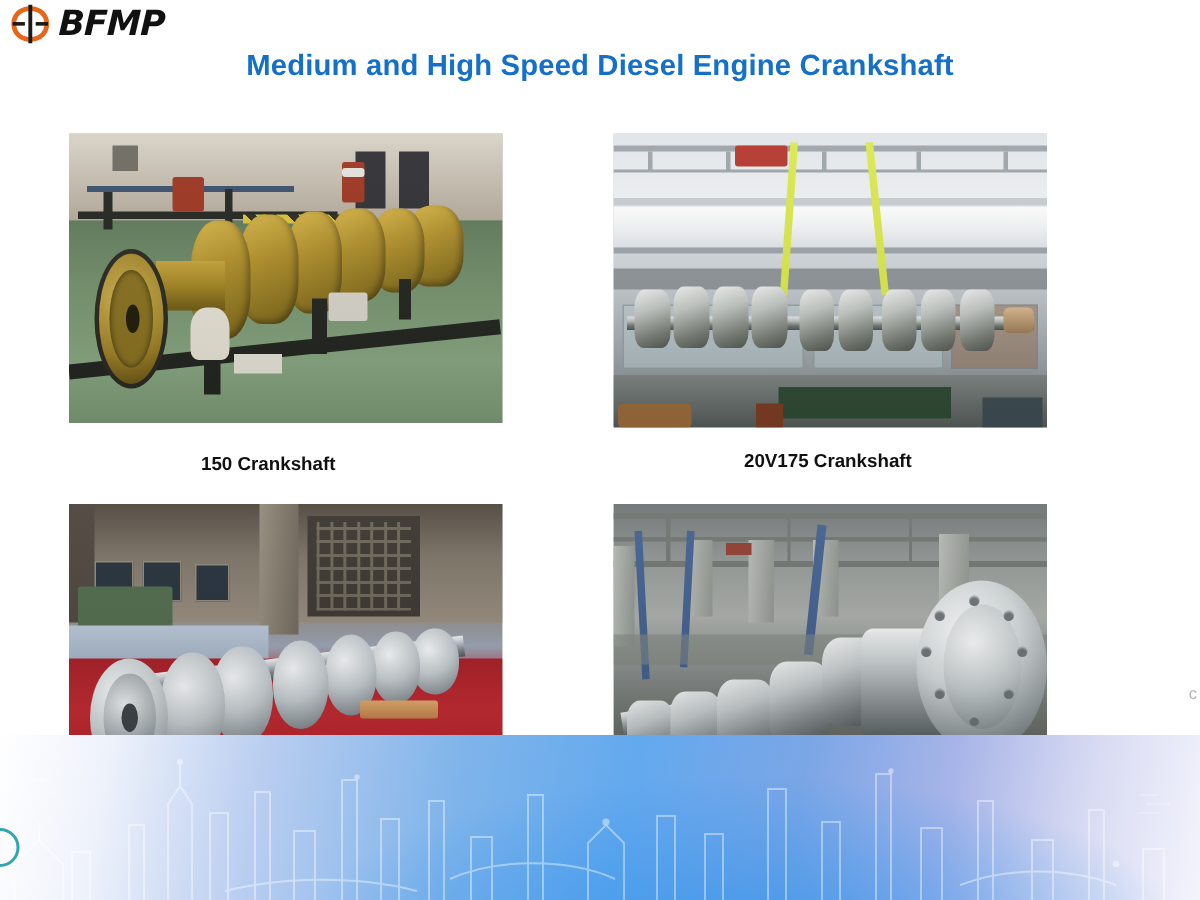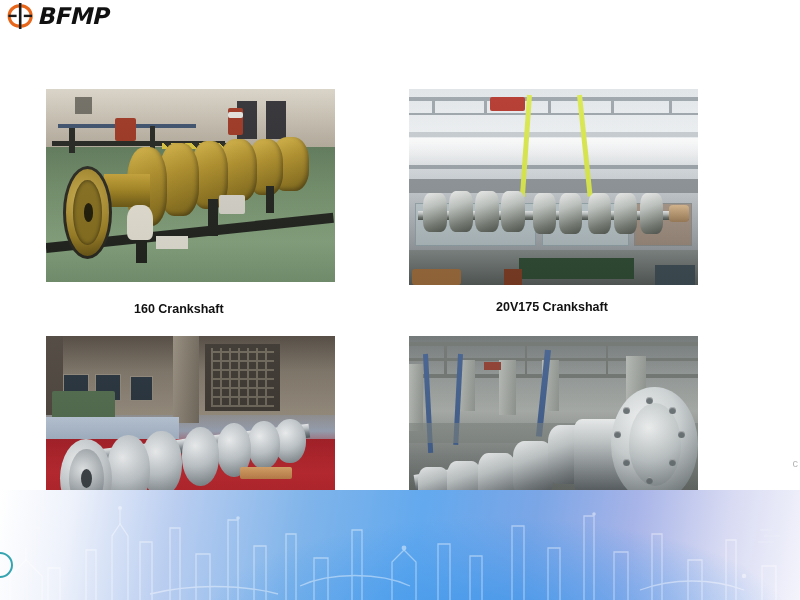--- a/index.html
+++ b/index.html
@@ -194,20 +194,21 @@
     <svg class="logo-mark" viewBox="0 0 28 26">
       <path d="M13.2 1.2 C6.4 1.6 1.6 6.4 1.6 13 C1.6 19.6 6.4 24.4 13.2 24.8 L13.2 21.6 C8.2 21.2 4.8 17.8 4.8 13 C4.8 8.2 8.2 4.8 13.2 4.4 Z" fill="#E8661A"></path>
       <path d="M15.2 1.2 C22 1.6 26.8 6.4 26.8 13 C26.8 19.6 22 24.4 15.2 24.8 L15.2 21.6 C20.2 21.2 23.6 17.8 23.6 13 C23.6 8.2 20.2 4.8 15.2 4.4 Z" fill="#E8661A"></path>
       <rect x="12.9" y="0" width="2.6" height="26" fill="#1A1A1A"></rect>
       <rect x="2.4" y="11.7" width="8.2" height="2.4" fill="#1A1A1A"></rect>
       <rect x="17.8" y="11.7" width="8.2" height="2.4" fill="#1A1A1A"></rect>
     </svg>
     <span class="logo-text">BFMP</span>
   </div>
 
+  <div class="slide-title">Medium and High Speed Diesel Engine Crankshaft</div>
 
   <div class="photo ph-1">
     <div class="photo-inner">
       <div class="p1-bg"></div>
       <div class="p1-wall"></div>
       <div class="p1-win" style="left:66%;top:6%;width:7%;height:20%;"></div>
       <div class="p1-win" style="left:76%;top:6%;width:7%;height:20%;"></div>
       <div class="p1-win" style="left:10%;top:4%;width:6%;height:9%;background:#6d6a60;"></div>
       <div class="p1-floor"></div>
 
@@ -236,21 +237,21 @@
 
       <div class="p1-beam" style="left:31%;top:66%;width:4%;height:24%;"></div>
       <div class="p1-beam" style="left:56%;top:57%;width:3.5%;height:19%;"></div>
       <div class="p1-beam" style="left:76%;top:50%;width:3%;height:14%;"></div>
       <div style="position:absolute;left:60%;top:55%;width:9%;height:10%;background:#d9d6cc;border-radius:2px;"></div>
       <div style="position:absolute;left:38%;top:76%;width:11%;height:7%;background:#e6e3d8;"></div>
       <div style="position:absolute;left:28%;top:60%;width:9%;height:18%;background:#e8e4d6;border-radius:40% 40% 20% 20%;"></div>
       <div style="position:absolute;left:0;top:0;width:100%;height:100%;background:linear-gradient(180deg,rgba(255,255,255,0.06),rgba(0,0,0,0.10));"></div>
     </div>
   </div>
-  <div class="caption cap-1">160 Crankshaft</div>
+  <div class="caption cap-1">150 Crankshaft</div>
 
   <div class="photo ph-2">
     <div class="photo-inner">
       <div class="p2-bg"></div>
 
       <div class="p2-truss" style="left:0;top:4%;width:100%;height:2%;"></div>
       <div class="p2-truss" style="left:0;top:12%;width:100%;height:1.4%;"></div>
       <div class="p2-truss" style="left:0;top:22%;width:100%;height:2.6%;background:#c6ccd0;"></div>
       <div class="p2-truss" style="left:8%;top:6%;width:1%;height:7%;"></div>
       <div class="p2-truss" style="left:26%;top:6%;width:1%;height:7%;"></div>

